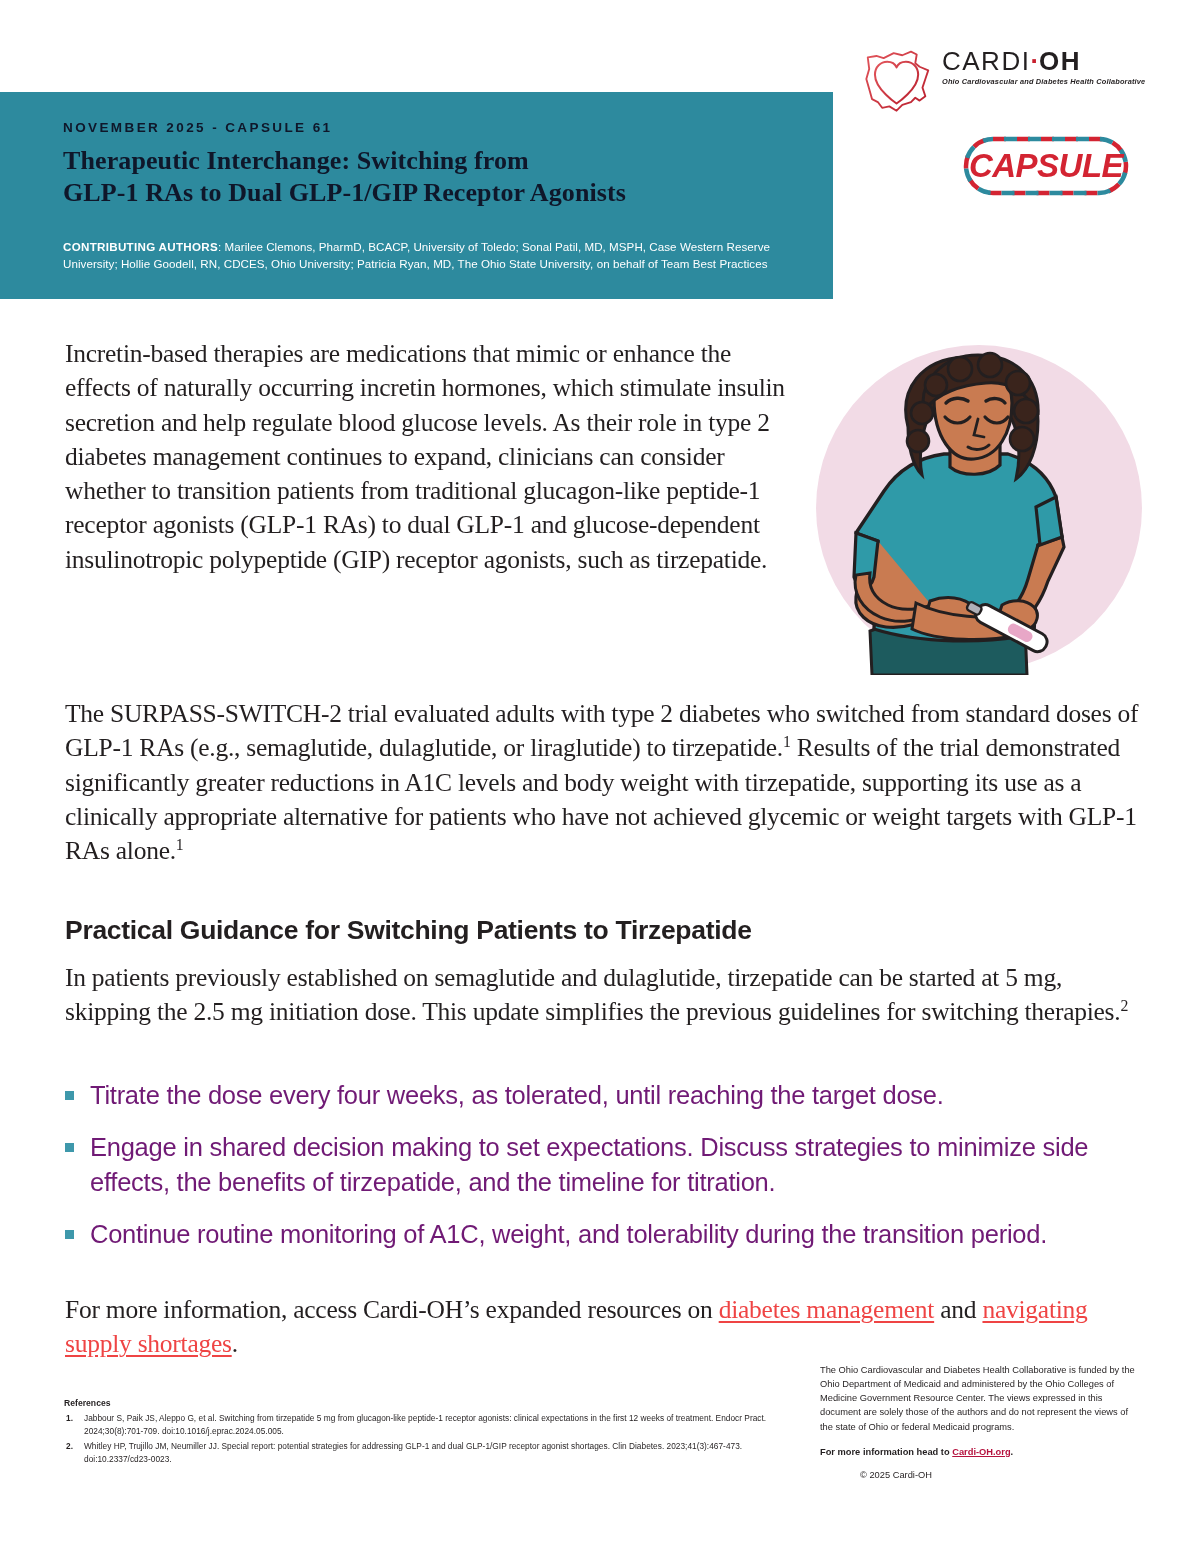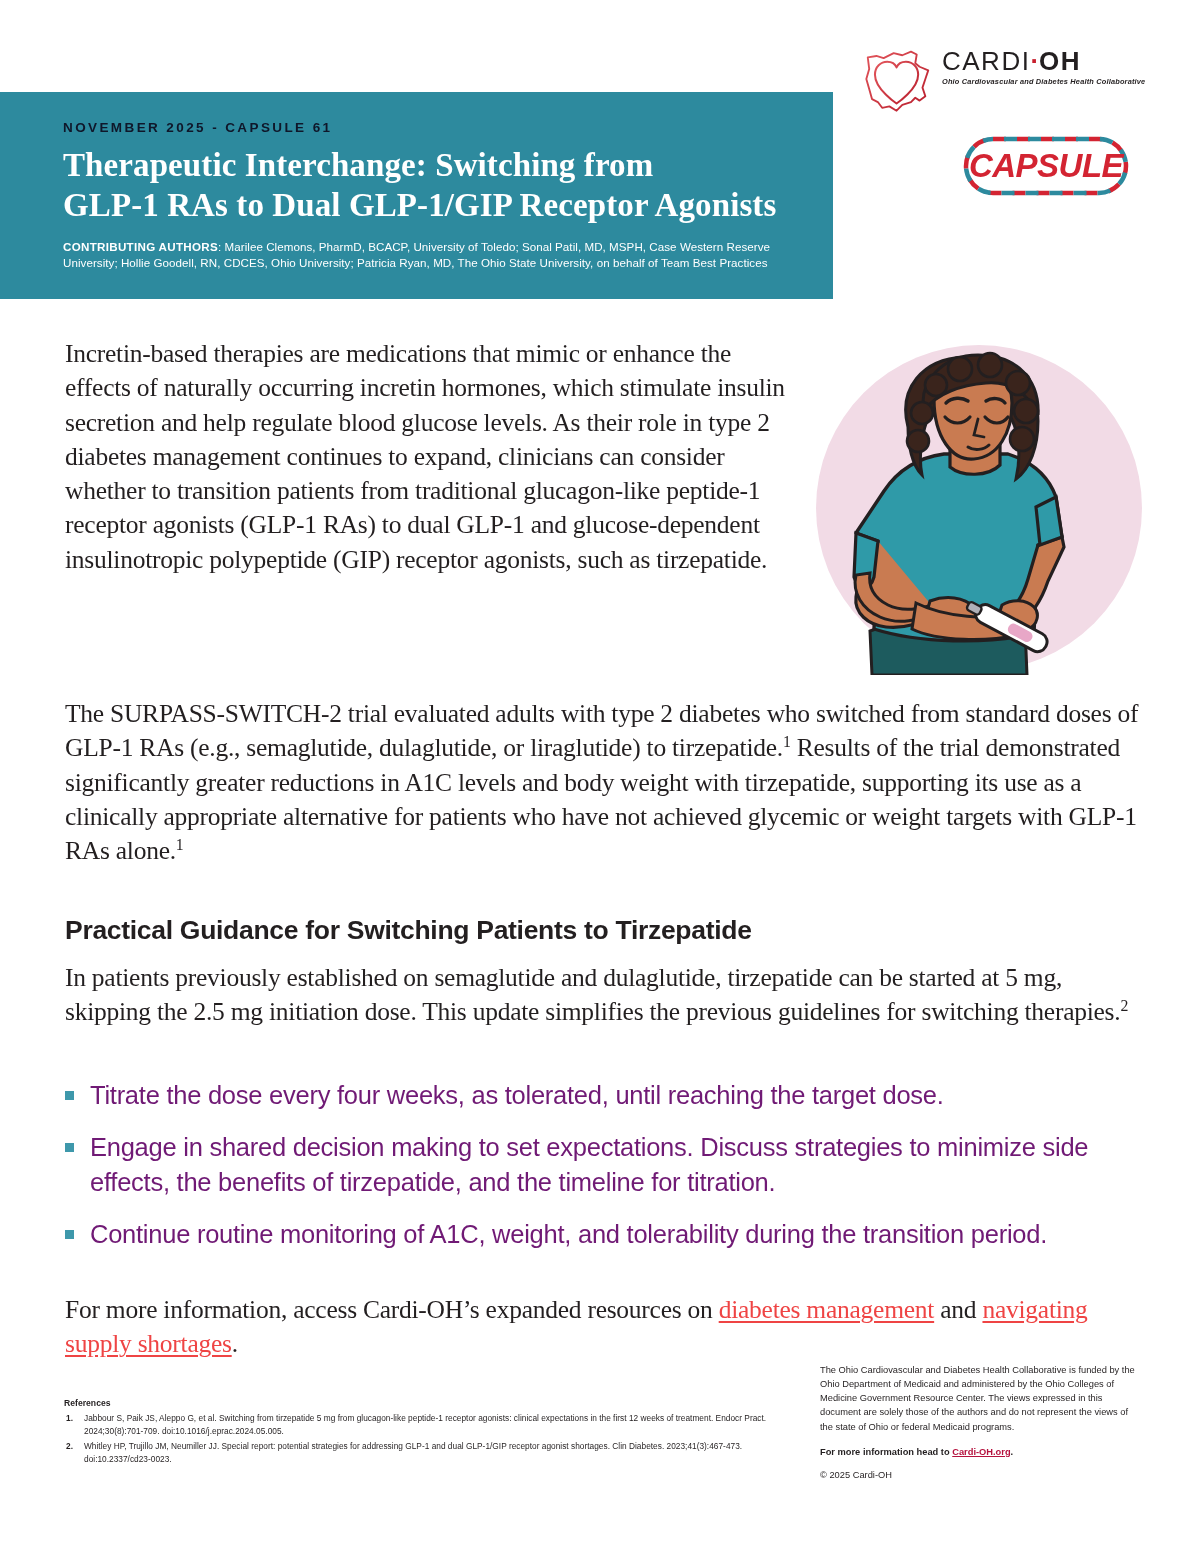--- a/index.html
+++ b/index.html
@@ -79,28 +79,28 @@
   }
   .banner-eyebrow {
     color: #0f172a;
     font-size: 13.5px;
     font-weight: 700;
     letter-spacing: 2.4px;
     margin-bottom: 10px;
   }
   .banner-title {
     font-family: "Liberation Serif", serif;
-    color: #ffffff;
-    font-weight: 700;
-    font-size: 33px;
+    color: #0f172a;
+    font-weight: 700;
+    font-size: 26px;
     line-height: 1.22;
     letter-spacing: 0.1px;
   }
   .banner-authors {
-    margin-top: 13px;
+    margin-top: 31px;
     color: #ffffff;
     font-size: 11.6px;
     line-height: 1.42;
     letter-spacing: 0.05px;
     max-width: 742px;
   }
   .banner-authors .lbl { font-weight: 700; letter-spacing: 0.3px; }
 
   
   .illus {
@@ -213,21 +213,21 @@
   .footer-right .more {
     margin-top: 11px;
     font-weight: 700;
     font-size: 9.3px;
   }
   .footer-right .more a {
     color: #b5123e;
     font-weight: 700;
     text-decoration: underline;
   }
-  .footer-right .copy { margin-top: 9px; font-size: 9.3px; }
+  .footer-right .copy { margin-top: 9px; font-size: 9.3px; margin-left: 40px; }
 </style>
 </head>
 <body>
 
 <div class="logo-block">
   <div class="logo-row">
     <span class="ohio-mark">
       <svg viewBox="0 0 100 96" width="72" height="70">
         <defs>
           <linearGradient id="ohgrad" x1="0" y1="0" x2="1" y2="1">

